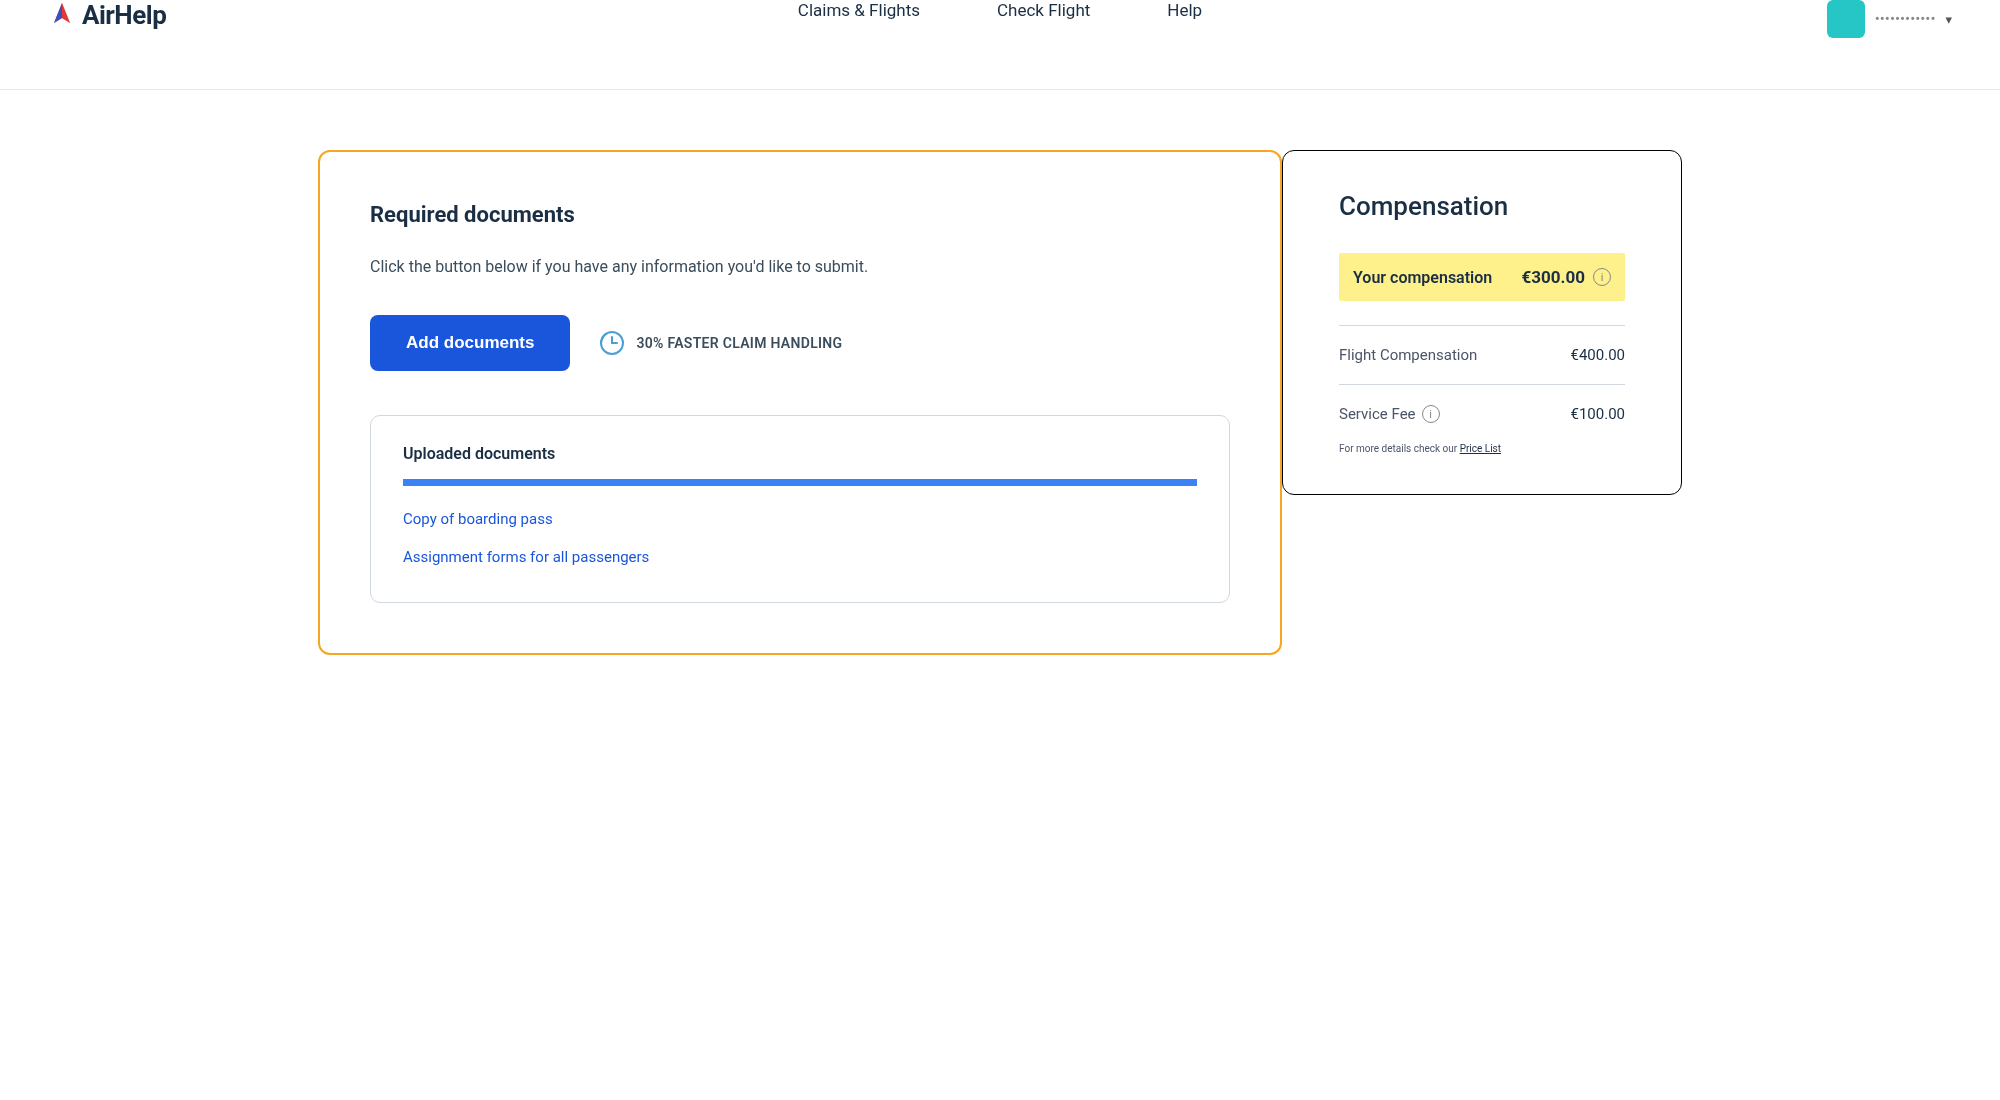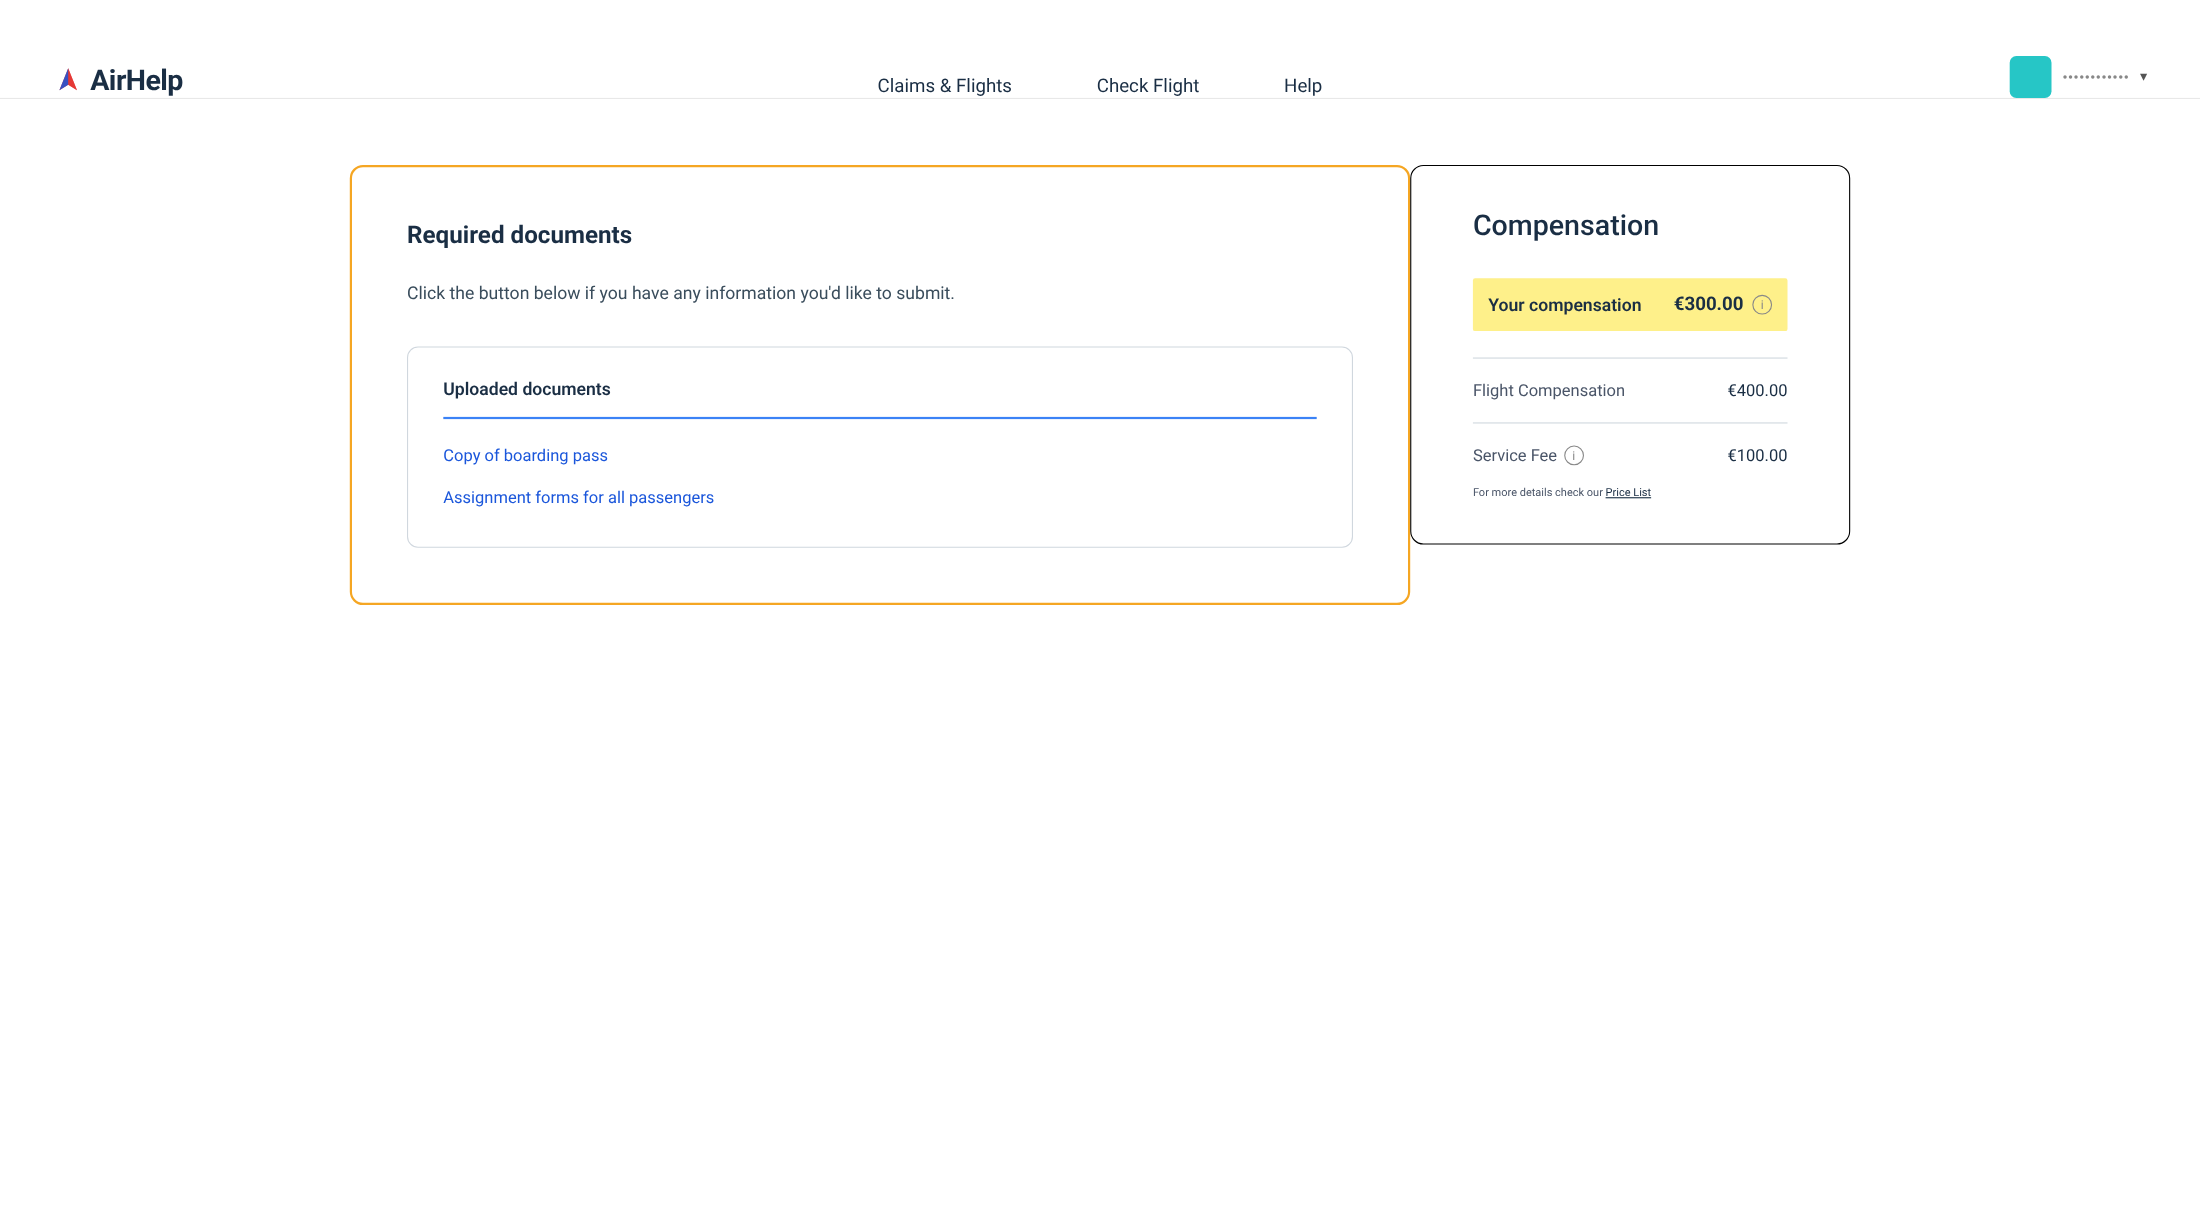--- a/index.html
+++ b/index.html
@@ -6,21 +6,21 @@
     body {
       font-family: -apple-system, BlinkMacSystemFont, 'Segoe UI', Roboto, Helvetica, Arial, sans-serif;
       background: #ffffff;
       color: #1a2e44;
       min-height: 1100px;
     }
 
     
     header {
       display: flex;
-      align-items: flex-end;
+      align-items: flex-start;
       padding: 0 48px;
       height: 90px;
       border-bottom: 1px solid #e8e8e8;
       position: relative;
     }
 
     .logo-area {
       display: flex;
       align-items: center;
       gap: 6px;
@@ -146,21 +146,21 @@
     .docs-box {
       border: 1px solid #d0d7de;
       border-radius: 10px;
       padding: 28px 32px 28px 32px;
     }
     .docs-box-title {
       font-size: 16px;
       font-weight: 600;
       color: #1a2e44;
       padding-bottom: 16px;
-      border-bottom: 2px solid #3b82f6;
+      border-bottom: 7px solid #3b82f6;
       margin-bottom: 16px;
     }
     .doc-item {
       font-size: 15px;
       color: #1a56db;
       padding: 8px 0;
     }
     .doc-item + .doc-item {
       margin-top: 4px;
     }
@@ -280,20 +280,32 @@
     <span class="chevron-icon">▾</span>
   </div>
 </header>
 
 <main>
 
   <div class="left-card">
     <h2 class="section-title">Required documents</h2>
     <p class="description">Click the button below if you have any information you'd like to submit.</p>
 
+    <div class="action-row">
+      <button class="add-docs-btn">Add documents</button>
+      <div class="faster-badge">
+        <svg class="clock-icon-svg" viewBox="0 0 28 28" xmlns="http://www.w3.org/2000/svg">
+          <circle cx="14" cy="14" r="11" stroke="#4a9fd4" stroke-width="2" fill="none"></circle>
+          <line x1="14" y1="14" x2="14" y2="8" stroke="#4a9fd4" stroke-width="2" stroke-linecap="round"></line>
+          <line x1="14" y1="14" x2="19" y2="14" stroke="#4a9fd4" stroke-width="2" stroke-linecap="round"></line>
+          <path d="M3 14 Q4 8 8 5" stroke="#4a9fd4" stroke-width="2" fill="none" stroke-linecap="round" stroke-dasharray="2,2"></path>
+        </svg>
+        <span>30% FASTER CLAIM HANDLING</span>
+      </div>
+    </div>
 
     <div class="docs-box">
       <div class="docs-box-title">Uploaded documents</div>
       <div class="doc-item">Copy of boarding pass</div>
       <div class="doc-item">Assignment forms for all passengers</div>
     </div>
   </div>
 
   <div class="right-card">
     <h2 class="compensation-title">Compensation</h2>

